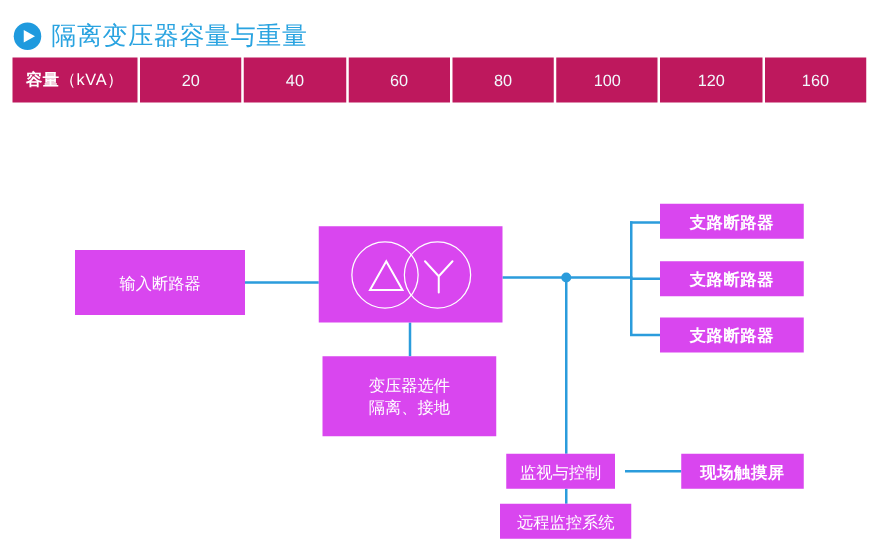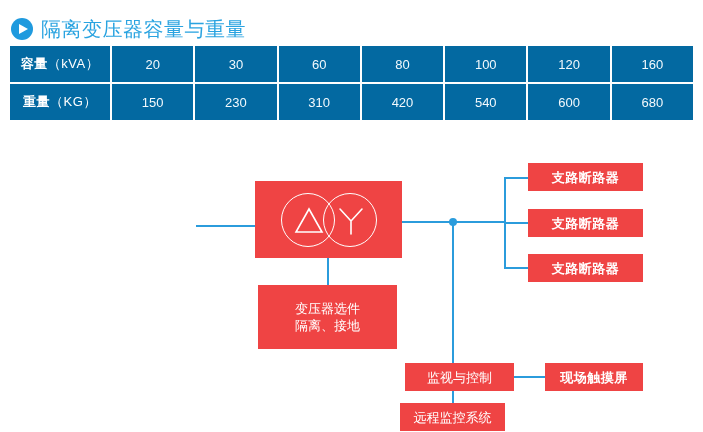--- a/index.html
+++ b/index.html
@@ -52,21 +52,21 @@
   
   .spec-table {
     position: absolute;
     left: 8px; top: 44px;
     width: 687px;
     border-collapse: separate;
     border-spacing: 2px;
     table-layout: fixed;
   }
   .spec-table td {
-    background: #0369a1;
+    background: #be185d;
     height: 36px;
     text-align: center;
     vertical-align: middle;
     font-size: 13px;
     color: #ffffff;
     padding: 0;
   }
   .spec-table td.rowhead {
     width: 100px;
     font-size: 13px;
@@ -83,41 +83,41 @@
   }
 
   
   .diagram {
     position: absolute;
     left: 0; top: 140px;
     width: 703px; height: 292px;
   }
   .dbox {
     position: absolute;
-    background: #ef4444;
+    background: #d946ef;
     display: flex;
     align-items: center;
     justify-content: center;
     text-align: center;
     font-size: 13px;
     line-height: 17px;
     color: #ffffff;
     box-sizing: border-box;
     z-index: 3;
   }
   .dbox.bold { font-weight: bold; letter-spacing: 0.5px; }
 
   
   #box-input      { left: 60px;  top: 60px;  width: 136px; height: 52px; }
   #box-transformer{ left: 255px; top: 41px;  width: 147px; height: 77px; }
   #box-options    { left: 258px; top: 145px; width: 139px; height: 64px; }
   #box-branch-1   { left: 528px; top: 23px;  width: 115px; height: 28px; }
   #box-branch-2   { left: 528px; top: 69px;  width: 115px; height: 28px; }
   #box-branch-3   { left: 528px; top: 114px; width: 115px; height: 28px; }
-  #box-monitor    { left: 405px; top: 223px; width: 109px;  height: 28px; }
+  #box-monitor    { left: 405px; top: 223px; width: 87px;  height: 28px; }
   #box-remote     { left: 400px; top: 263px; width: 105px; height: 28px; }
   #box-touch      { left: 545px; top: 223px; width: 98px;  height: 28px; }
 
   
   .winding-wrap {
     position: relative;
     width: 96px; height: 54px;
   }
   .circ {
     position: absolute;
@@ -152,37 +152,27 @@
 <div class="header">
   <div class="header-icon"></div>
   <div class="header-title">隔离变压器容量与重量</div>
 </div>
 
 <table class="spec-table">
   <tbody>
     <tr>
       <td class="rowhead"><span>容量</span><span class="unit">（kVA）</span></td>
       <td class="val">20</td>
-      <td class="val">30</td>
+      <td class="val">40</td>
       <td class="val">60</td>
       <td class="val">80</td>
       <td class="val">100</td>
       <td class="val">120</td>
       <td class="val">160</td>
     </tr>
-    <tr>
-      <td class="rowhead"><span>重量</span><span class="unit">（KG）</span></td>
-      <td class="val">150</td>
-      <td class="val">230</td>
-      <td class="val">310</td>
-      <td class="val">420</td>
-      <td class="val">540</td>
-      <td class="val">600</td>
-      <td class="val">680</td>
-    </tr>
   </tbody>
 </table>
 
 <div class="diagram">
 
   <div class="ln h" style="left:196px; top:85px; width:59px;"></div>
 
   <div class="ln h" style="left:402px; top:81px; width:54px;"></div>
 
   <div class="ln v" style="left:327px; top:118px; height:27px;"></div>
@@ -196,20 +186,21 @@
   <div class="ln h" style="left:504px; top:127px; width:25px;"></div>
 
   <div class="ln v" style="left:452px; top:81px; height:142px;"></div>
 
   <div class="ln v" style="left:452px; top:251px; height:12px;"></div>
 
   <div class="ln h" style="left:500px; top:236px; width:45px;"></div>
 
   <div class="node" style="left:449px; top:78px;"></div>
 
+  <div class="dbox" id="box-input">输入断路器</div>
 
   <div class="dbox" id="box-transformer">
     <div class="winding-wrap">
       <div class="circ circ-delta">
         <svg width="54" height="54" viewBox="0 0 54 54" aria-hidden="true">
           <polygon points="27,15 40,38 14,38" fill="none" stroke="#ffffff" stroke-width="1.6"></polygon>
         </svg>
       </div>
       <div class="circ circ-wye">
         <svg width="54" height="54" viewBox="0 0 54 54" aria-hidden="true">

